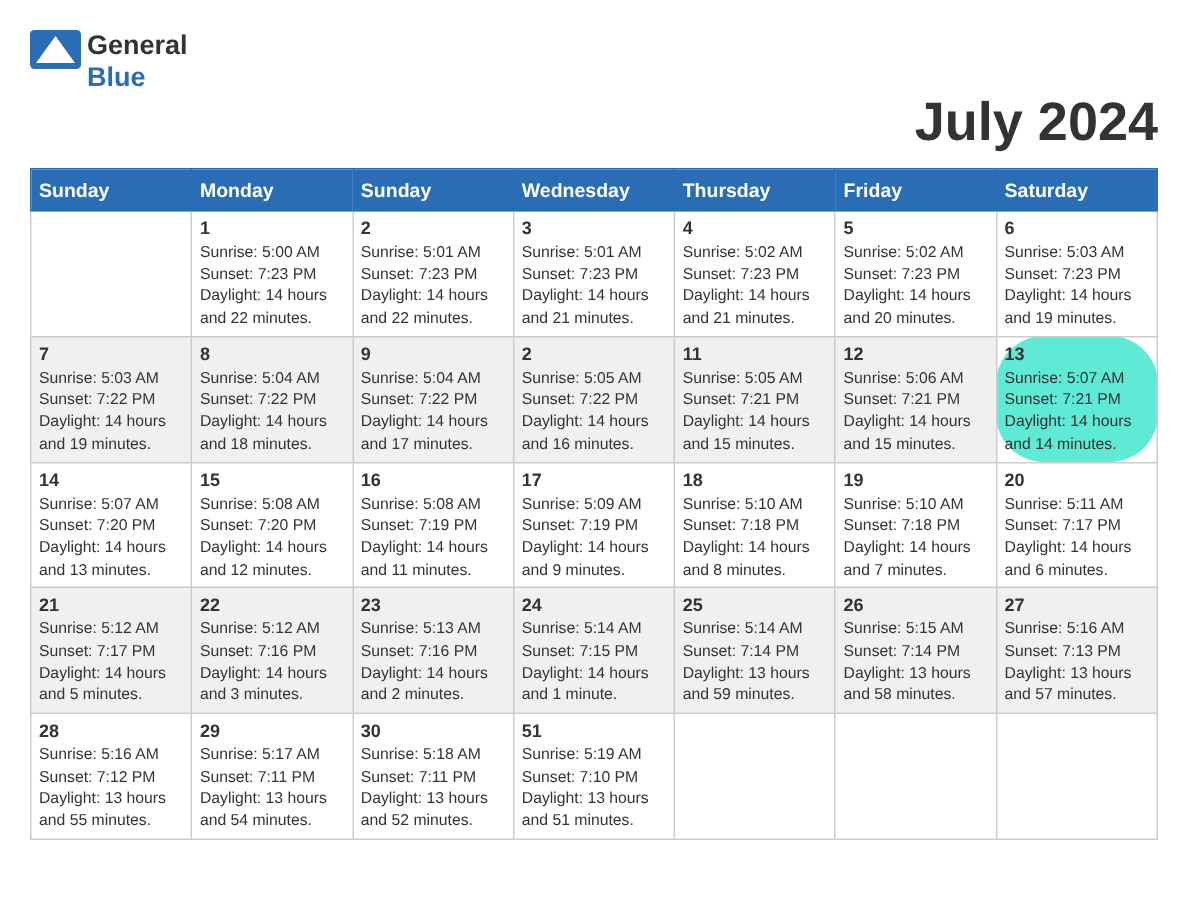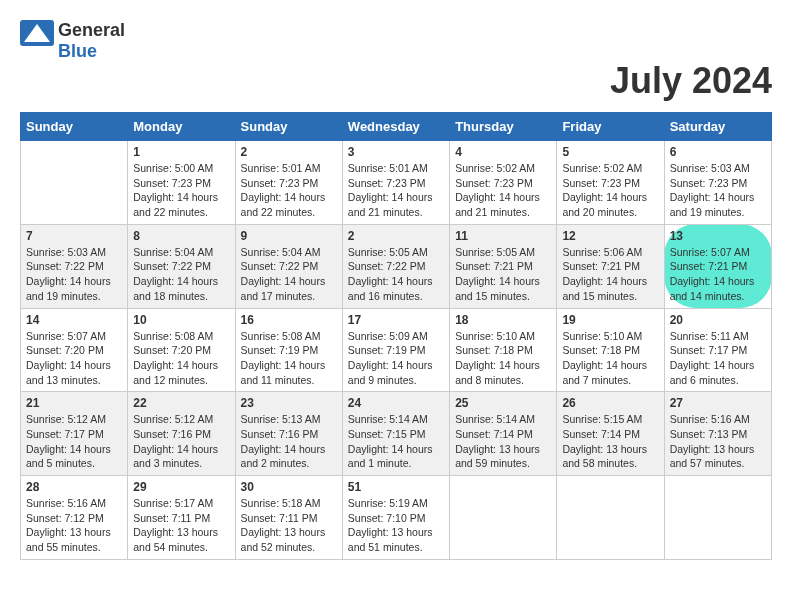--- a/index.html
+++ b/index.html
@@ -212,21 +212,21 @@
       </tr>
       <tr>
         <td>
           <div class="day-num">14</div>
           <div class="day-info" style="white-space: pre-line;">Sunrise: 5:07 AM
 Sunset: 7:20 PM
 Daylight: 14 hours
 and 13 minutes.</div>
         </td>
         <td>
-          <div class="day-num">10</div>
+          <div class="day-num">15</div>
           <div class="day-info" style="white-space: pre-line;">Sunrise: 5:08 AM
 Sunset: 7:20 PM
 Daylight: 14 hours
 and 12 minutes.</div>
         </td>
         <td>
           <div class="day-num">16</div>
           <div class="day-info" style="white-space: pre-line;">Sunrise: 5:08 AM
 Sunset: 7:19 PM
 Daylight: 14 hours

